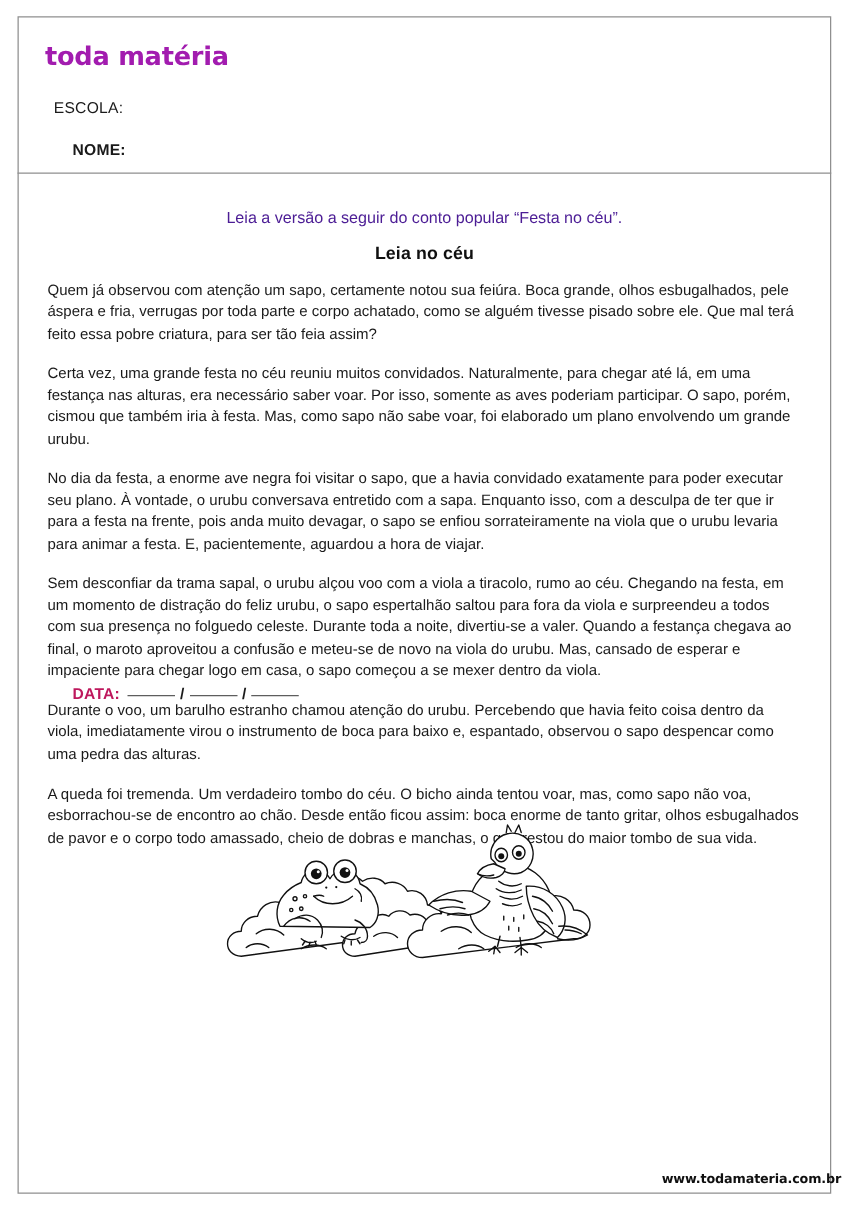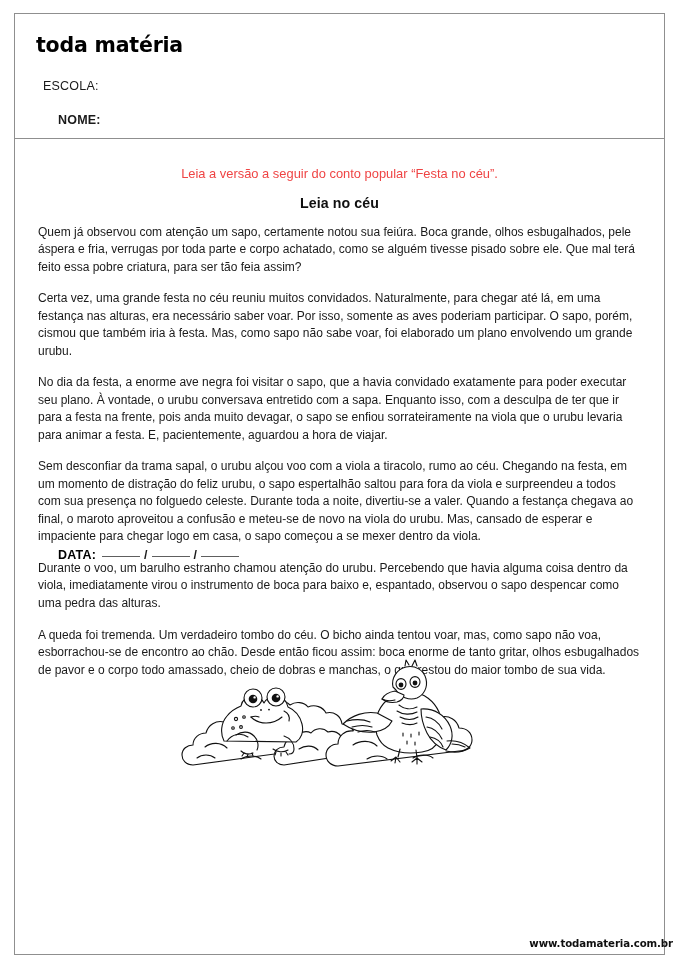--- a/index.html
+++ b/index.html
@@ -49,21 +49,21 @@
   }
 
   .brand {
     position: absolute;
     left: 22px;
     top: 20px;
     font-family: "DejaVu Sans", sans-serif;
     font-weight: 700;
     font-size: 20.5px;
     letter-spacing: -0.2px;
-    color: #000000;
+    color: #a21caf;
     white-space: nowrap;
   }
 
   .field-row {
     position: absolute;
     left: 22px;
     display: flex;
     align-items: baseline;
     white-space: nowrap;
     flex-direction: column;
@@ -93,21 +93,21 @@
   .date-group {
     display: flex;
     align-items: baseline;
     flex: 0 0 auto;
     margin-left: 22px;
     white-space: nowrap;
   }
   .date-label {
     font-size: 12.5px;
     letter-spacing: 0.2px;
-    color: #000000;
+    color: #be185d;
     margin-right: 6px;
   }
   .date-blank {
     display: inline-block;
     width: 38px;
     border-bottom: 1.1px solid #5e5e5e;
     height: 0;
     position: relative;
     top: -2px;
   }
@@ -126,21 +126,21 @@
     width: 651px;
     height: 816px;
     box-sizing: border-box;
     padding: 26px 24px 0 24px;
   }
 
   .instruction {
     text-align: center;
     font-size: 12.9px;
     line-height: 1.45;
-    color: #ef4444;
+    color: #4c1d95;
     margin: 0 0 11px 0;
   }
 
   .story-title {
     text-align: center;
     font-size: 14.2px;
     font-weight: 700;
     color: #101010;
     margin: 0 0 13px 0;
     letter-spacing: 0.1px;
@@ -214,21 +214,21 @@
 
     <p class="instruction">Leia a versão a seguir do conto popular “Festa no céu”.</p>
 
     <h2 class="story-title">Leia no céu</h2>
 
     <div class="story">
       <p>Quem já observou com atenção um sapo, certamente notou sua feiúra. Boca grande, olhos esbugalhados, pele áspera e fria, verrugas por toda parte e corpo achatado, como se alguém tivesse pisado sobre ele. Que mal terá feito essa pobre criatura, para ser tão feia assim?</p>
       <p>Certa vez, uma grande festa no céu reuniu muitos convidados. Naturalmente, para chegar até lá, em uma festança nas alturas, era necessário saber voar. Por isso, somente as aves poderiam participar. O sapo, porém, cismou que também iria à festa. Mas, como sapo não sabe voar, foi elaborado um plano envolvendo um grande urubu.</p>
       <p>No dia da festa, a enorme ave negra foi visitar o sapo, que a havia convidado exatamente para poder executar seu plano. À vontade, o urubu conversava entretido com a sapa. Enquanto isso, com a desculpa de ter que ir para a festa na frente, pois anda muito devagar, o sapo se enfiou sorrateiramente na viola que o urubu levaria para animar a festa. E, pacientemente, aguardou a hora de viajar.</p>
       <p>Sem desconfiar da trama sapal, o urubu alçou voo com a viola a tiracolo, rumo ao céu. Chegando na festa, em um momento de distração do feliz urubu, o sapo espertalhão saltou para fora da viola e surpreendeu a todos com sua presença no folguedo celeste. Durante toda a noite, divertiu-se a valer. Quando a festança chegava ao final, o maroto aproveitou a confusão e meteu-se de novo na viola do urubu. Mas, cansado de esperar e impaciente para chegar logo em casa, o sapo começou a se mexer dentro da viola.</p>
-      <p>Durante o voo, um barulho estranho chamou atenção do urubu. Percebendo que havia alguma coisa dentro da viola, imediatamente virou o instrumento de boca para baixo e, espantado, observou o sapo despencar como uma pedra das alturas.</p>
+      <p>Durante o voo, um barulho estranho chamou atenção do urubu. Percebendo que havia feito coisa dentro da viola, imediatamente virou o instrumento de boca para baixo e, espantado, observou o sapo despencar como uma pedra das alturas.</p>
       <p>A queda foi tremenda. Um verdadeiro tombo do céu. O bicho ainda tentou voar, mas, como sapo não voa, esborrachou-se de encontro ao chão. Desde então ficou assim: boca enorme de tanto gritar, olhos esbugalhados de pavor e o corpo todo amassado, cheio de dobras e manchas, o que restou do maior tombo de sua vida.</p>
     </div>
   </div>
 
   <div class="illustration">
     <svg viewBox="0 0 320 140" xmlns="http://www.w3.org/2000/svg" fill="none" stroke="#111" stroke-width="1.1" stroke-linecap="round" stroke-linejoin="round">
 
       <g>
         <path d="M12 126
                  c-7 0 -11 -5 -11 -10

